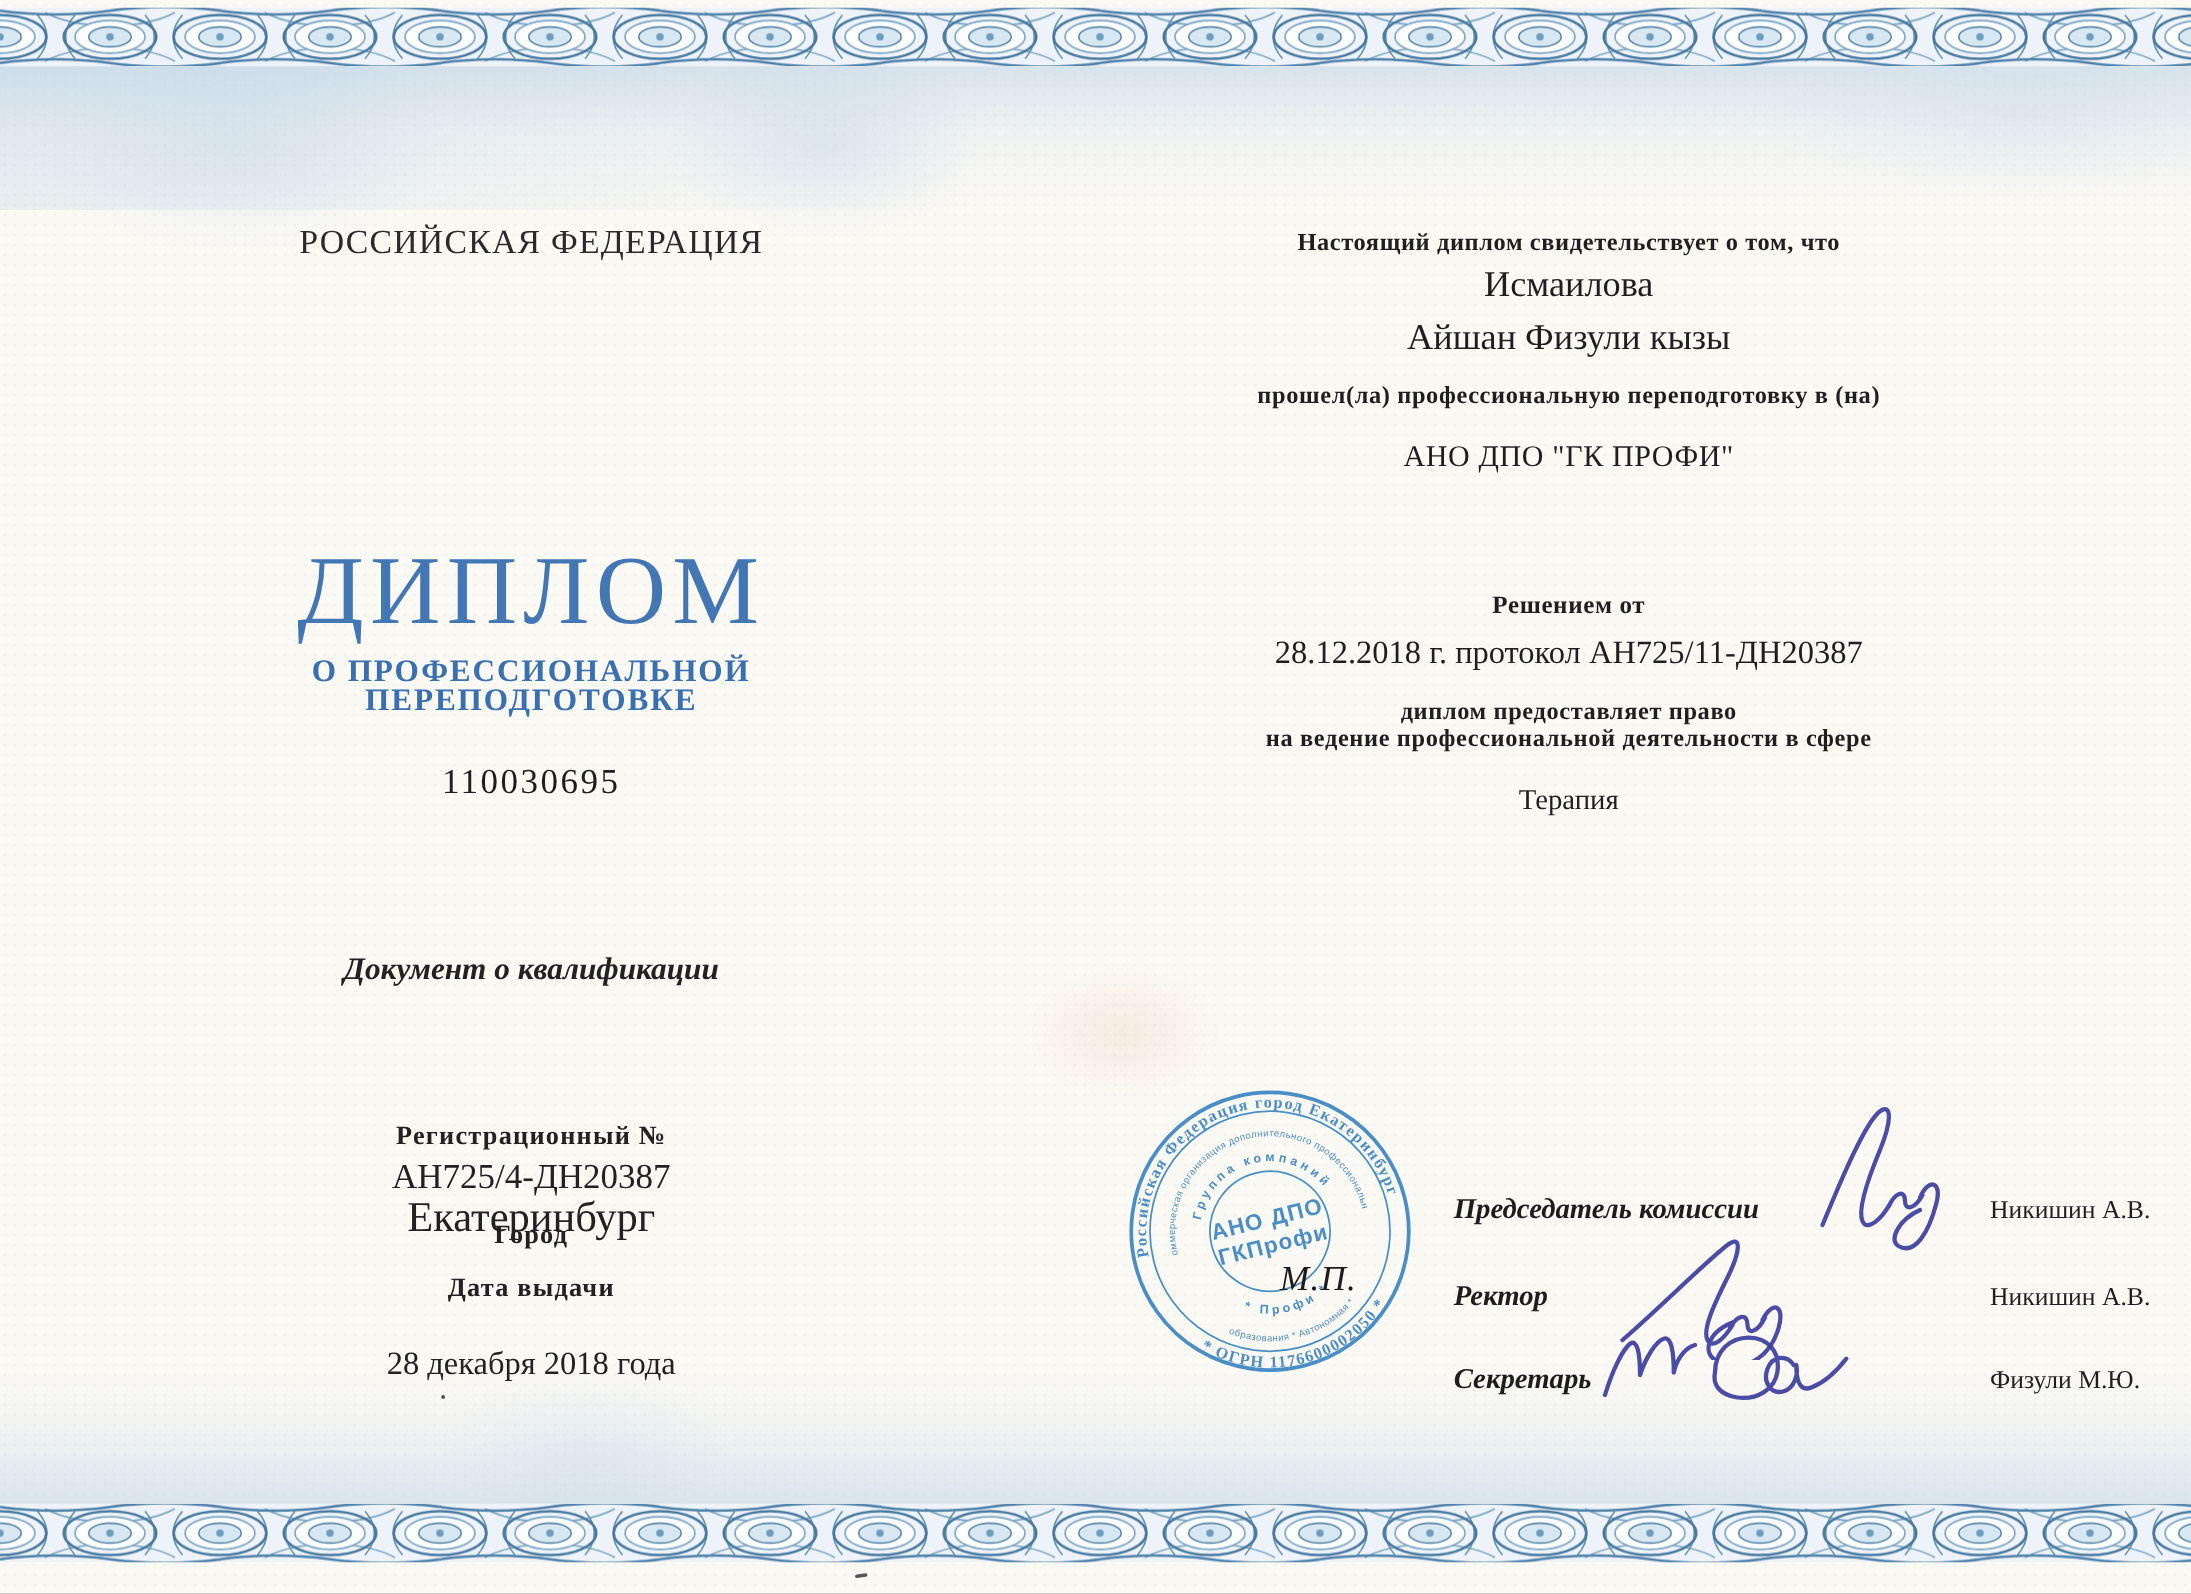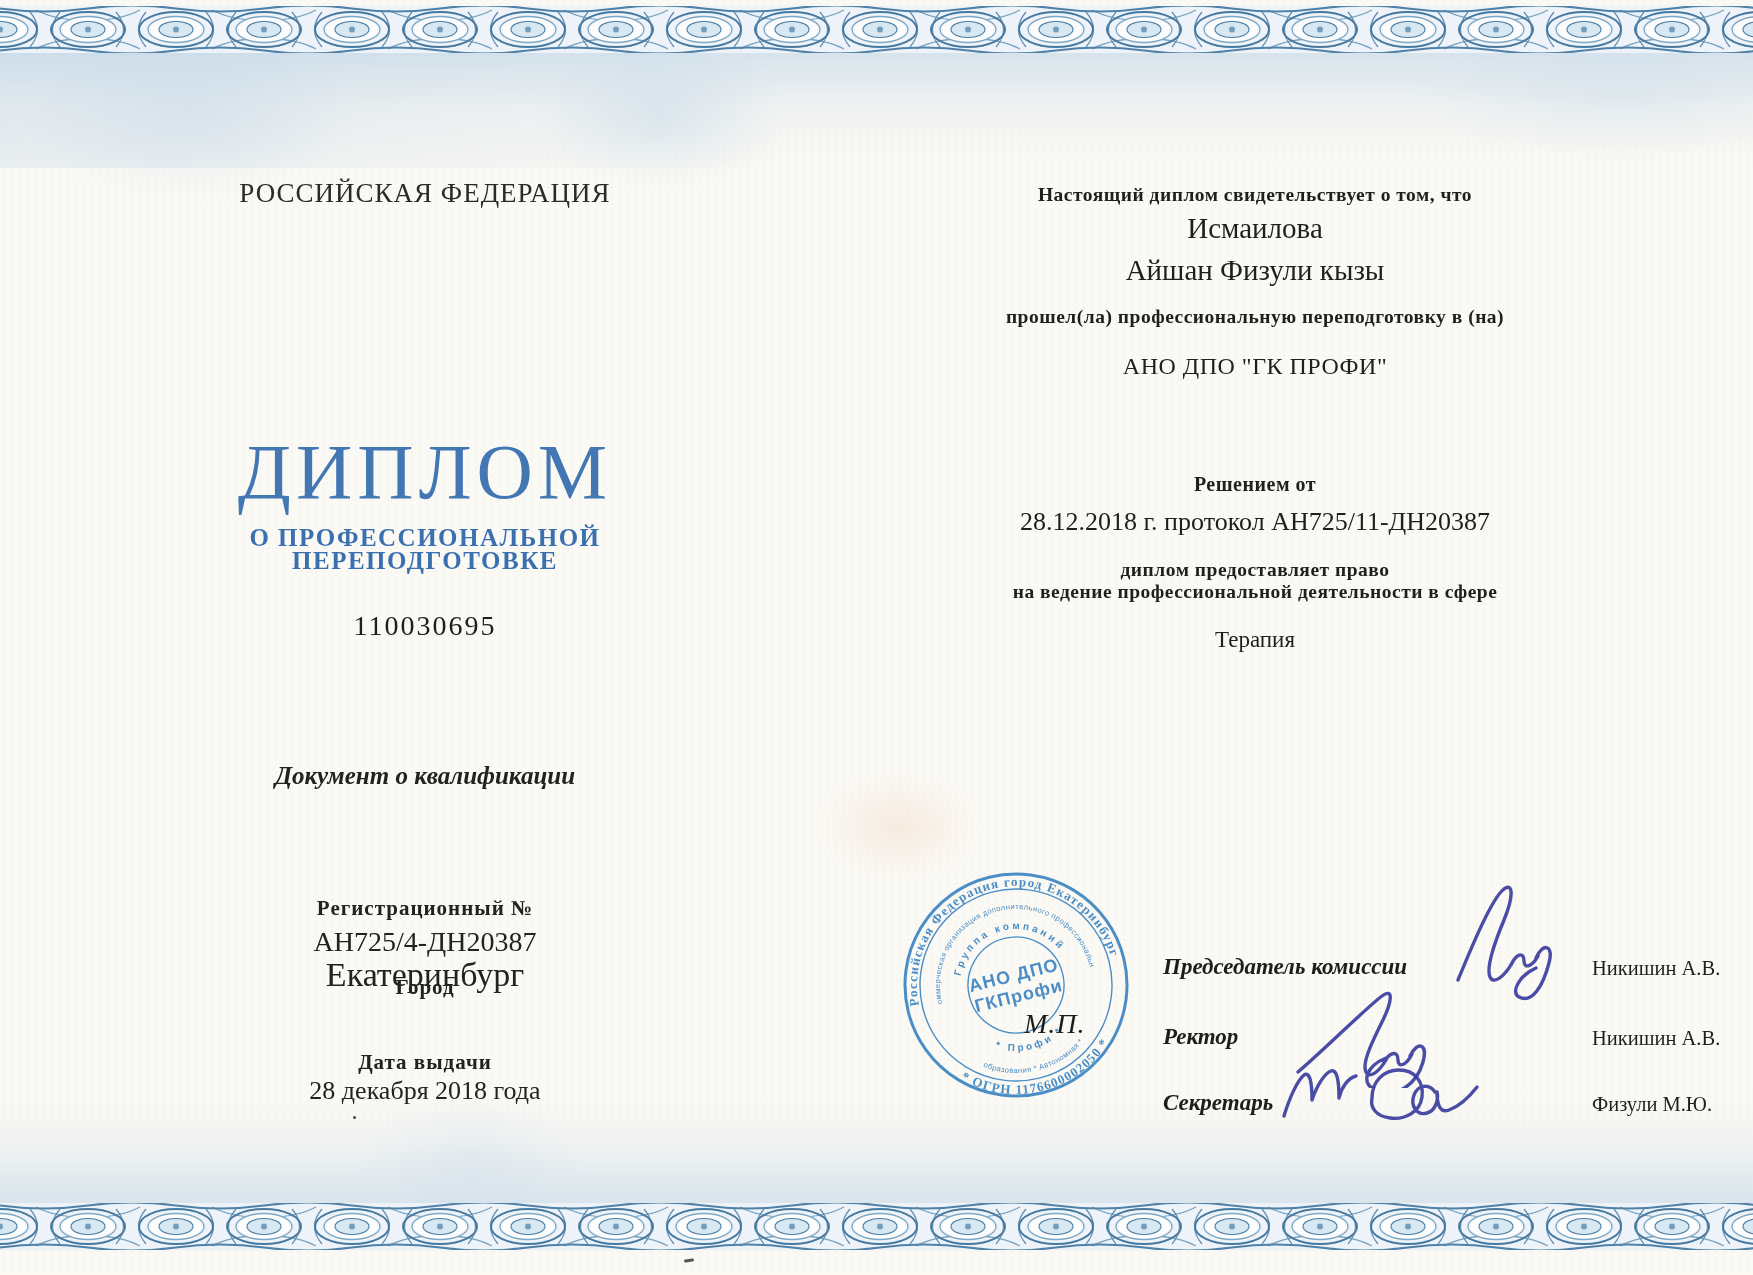--- a/index.html
+++ b/index.html
@@ -45,21 +45,21 @@
   .orgblock{top:222px;font-size:26px;line-height:30.5px;letter-spacing:0.5px;color:#262626;}
   .dtitle{top:427px;font-size:78px;letter-spacing:5px;color:var(--title-blue);font-weight:normal;}
   .dsub1{top:496px;font-size:25px;letter-spacing:1.5px;color:var(--subtitle-blue);font-weight:bold;margin-top:28px;}
   .dsub2{top:547px;font-size:25px;letter-spacing:1.5px;color:var(--subtitle-blue);font-weight:bold;}
   .dnumber{top:610px;font-size:28px;letter-spacing:2px;color:#1e1e1e;}
   .doctype{top:762px;font-size:25px;font-weight:bold;font-style:italic;}
   .reg-label{top:896px;font-size:21px;font-weight:bold;letter-spacing:1px;}
   .reg-value{top:926px;font-size:28px;}
   .city-label{top:975px;font-size:21px;font-weight:bold;letter-spacing:1px;}
   .city-value{top:956px;font-size:34px;}
-  .date-label{top:1050px;font-size:21px;font-weight:bold;letter-spacing:1px;}
+  .date-label{top:1018px;font-size:21px;font-weight:bold;letter-spacing:1px;}
   .date-value{top:1076px;font-size:26px;}
   .intro{top:184px;font-size:19.5px;font-weight:bold;letter-spacing:0.5px;}
   .surname{top:212px;font-size:29px;}
   .gname{top:254px;font-size:29px;}
   .passed{top:306px;font-size:19.5px;font-weight:bold;letter-spacing:0.5px;}
   .orgname{top:353px;font-size:24px;letter-spacing:0.5px;}
   .dec-label{top:473px;font-size:20px;font-weight:bold;letter-spacing:0.5px;text-align:center;}
   .dec-value{top:507px;font-size:26px;}
   .grants1{top:559px;font-size:19.5px;font-weight:bold;letter-spacing:0.5px;}
   .grants2{top:581px;font-size:19.5px;font-weight:bold;letter-spacing:0.5px;}

